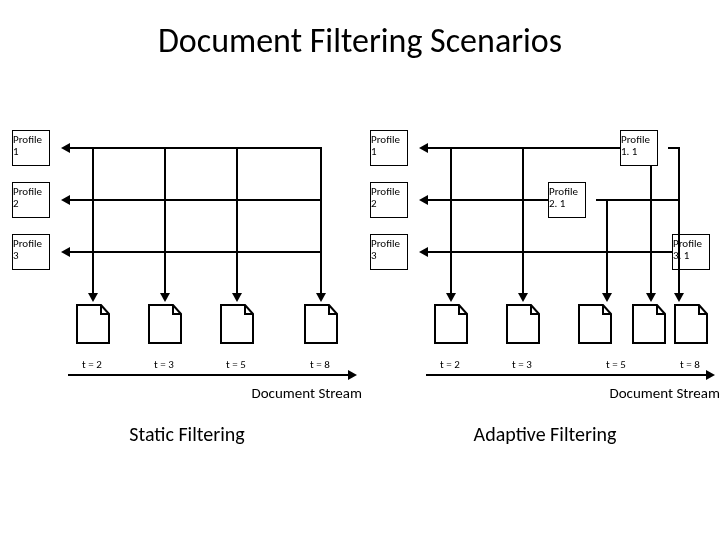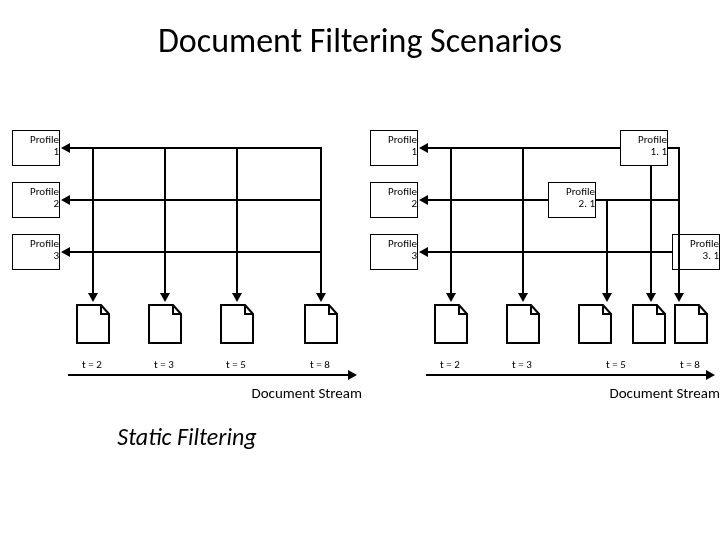--- a/index.html
+++ b/index.html
@@ -24,25 +24,25 @@
   .panel {
     position: absolute;
     top: 130px;
     width: 350px;
     height: 360px;
   }
   .panel.left { left: 12px; }
   .panel.right { left: 370px; }
   .profile-box {
     position: absolute;
-    width: 48px;
+    width: 38px;
     height: 36px;
     border: 1px solid #000;
     font-size: 11px;
-    text-align: right;
+    text-align: left;
     line-height: 1.1;
     padding-top: 3px;
     box-sizing: border-box;
     background: #fff;
   }
   .arrow-line {
     position: absolute;
     background: #000;
   }
   .arrow-head-left {
@@ -81,26 +81,25 @@
   .stream-label {
     position: absolute;
     font-size: 15px;
     top: 254px;
     width: 350px;
     left: 0;
     text-align: right;
   }
   .main-label {
     position: absolute;
-    font-size: 24px;
+    font-size: 20px;
     top: 292px;
     width: 350px;
     left: 0;
     text-align: center;
-    font-style: italic;
   }
 </style>
 </head>
 <body>
 
 <div class="title">Document Filtering Scenarios</div>
 
 <div class="panel left">
   <div class="profile-box" style="left:0;top:0;">Profile<br>1</div>
   <div class="profile-box" style="left:0;top:52px;">Profile<br>2</div>
@@ -232,13 +231,14 @@
 
   <div class="arrow-line" style="left:56px;top:244px;width:280px;height:2px;"></div>
   <div class="arrow-head-right" style="left:336px;top:240px;"></div>
 
   <div class="time-label" style="left:70px;">t = 2</div>
   <div class="time-label" style="left:142px;">t = 3</div>
   <div class="time-label" style="left:236px;">t = 5</div>
   <div class="time-label" style="left:310px;">t = 8</div>
 
   <div class="stream-label">Document Stream</div>
+  <div class="main-label">Adaptive Filtering</div>
 </div>
 
 </body></html>

